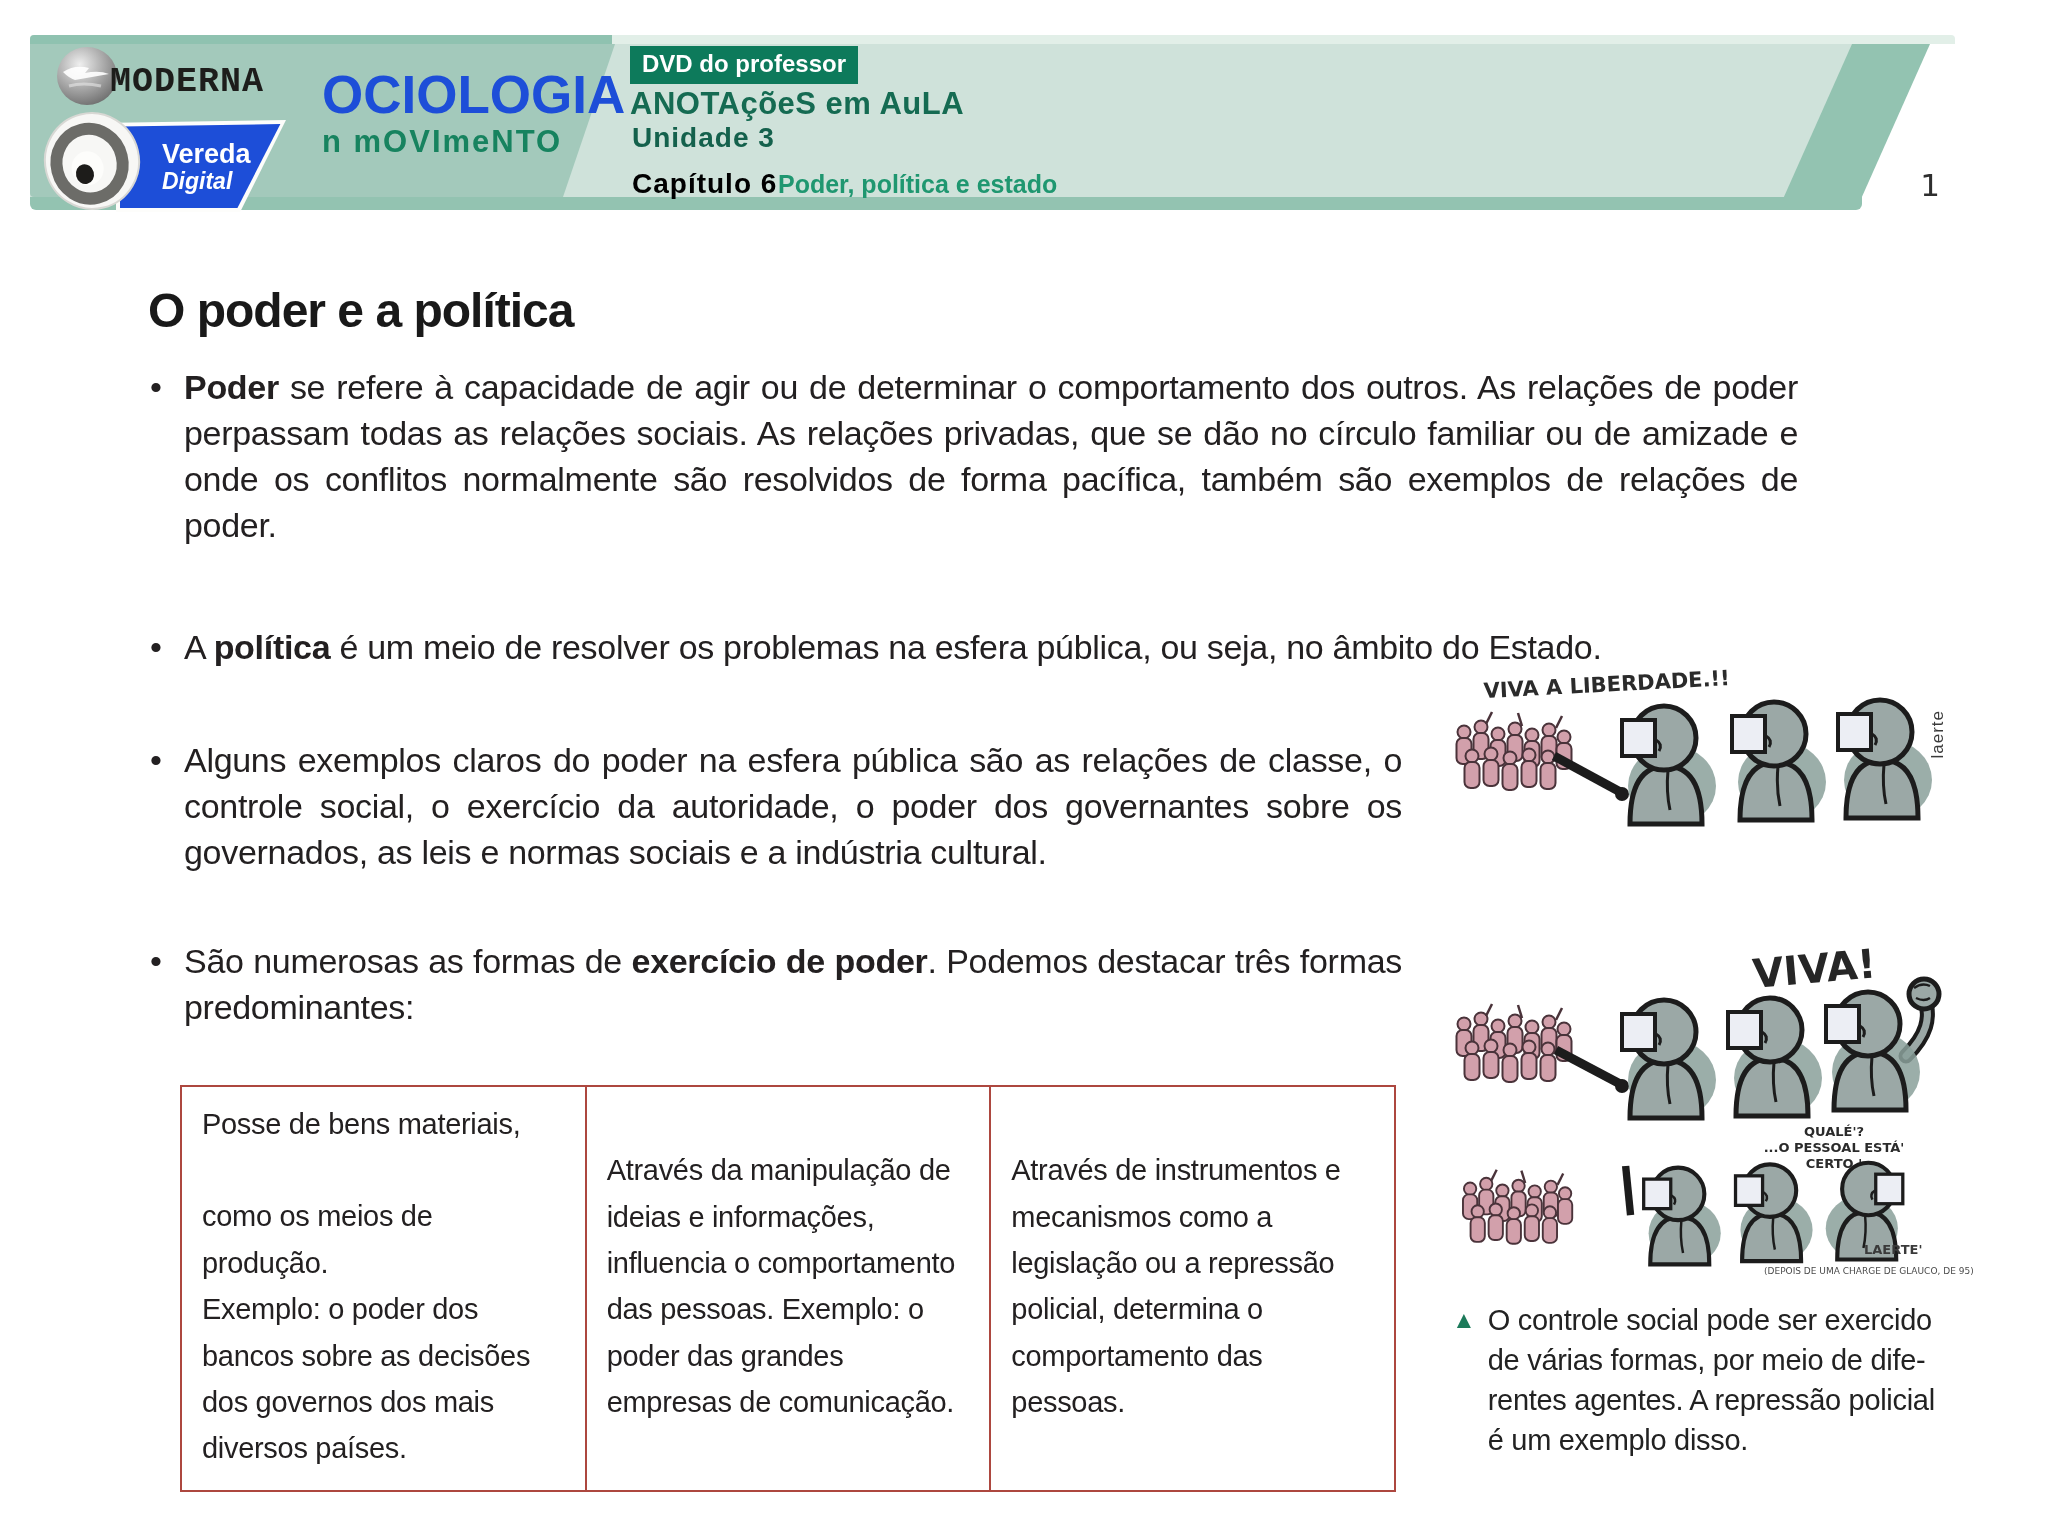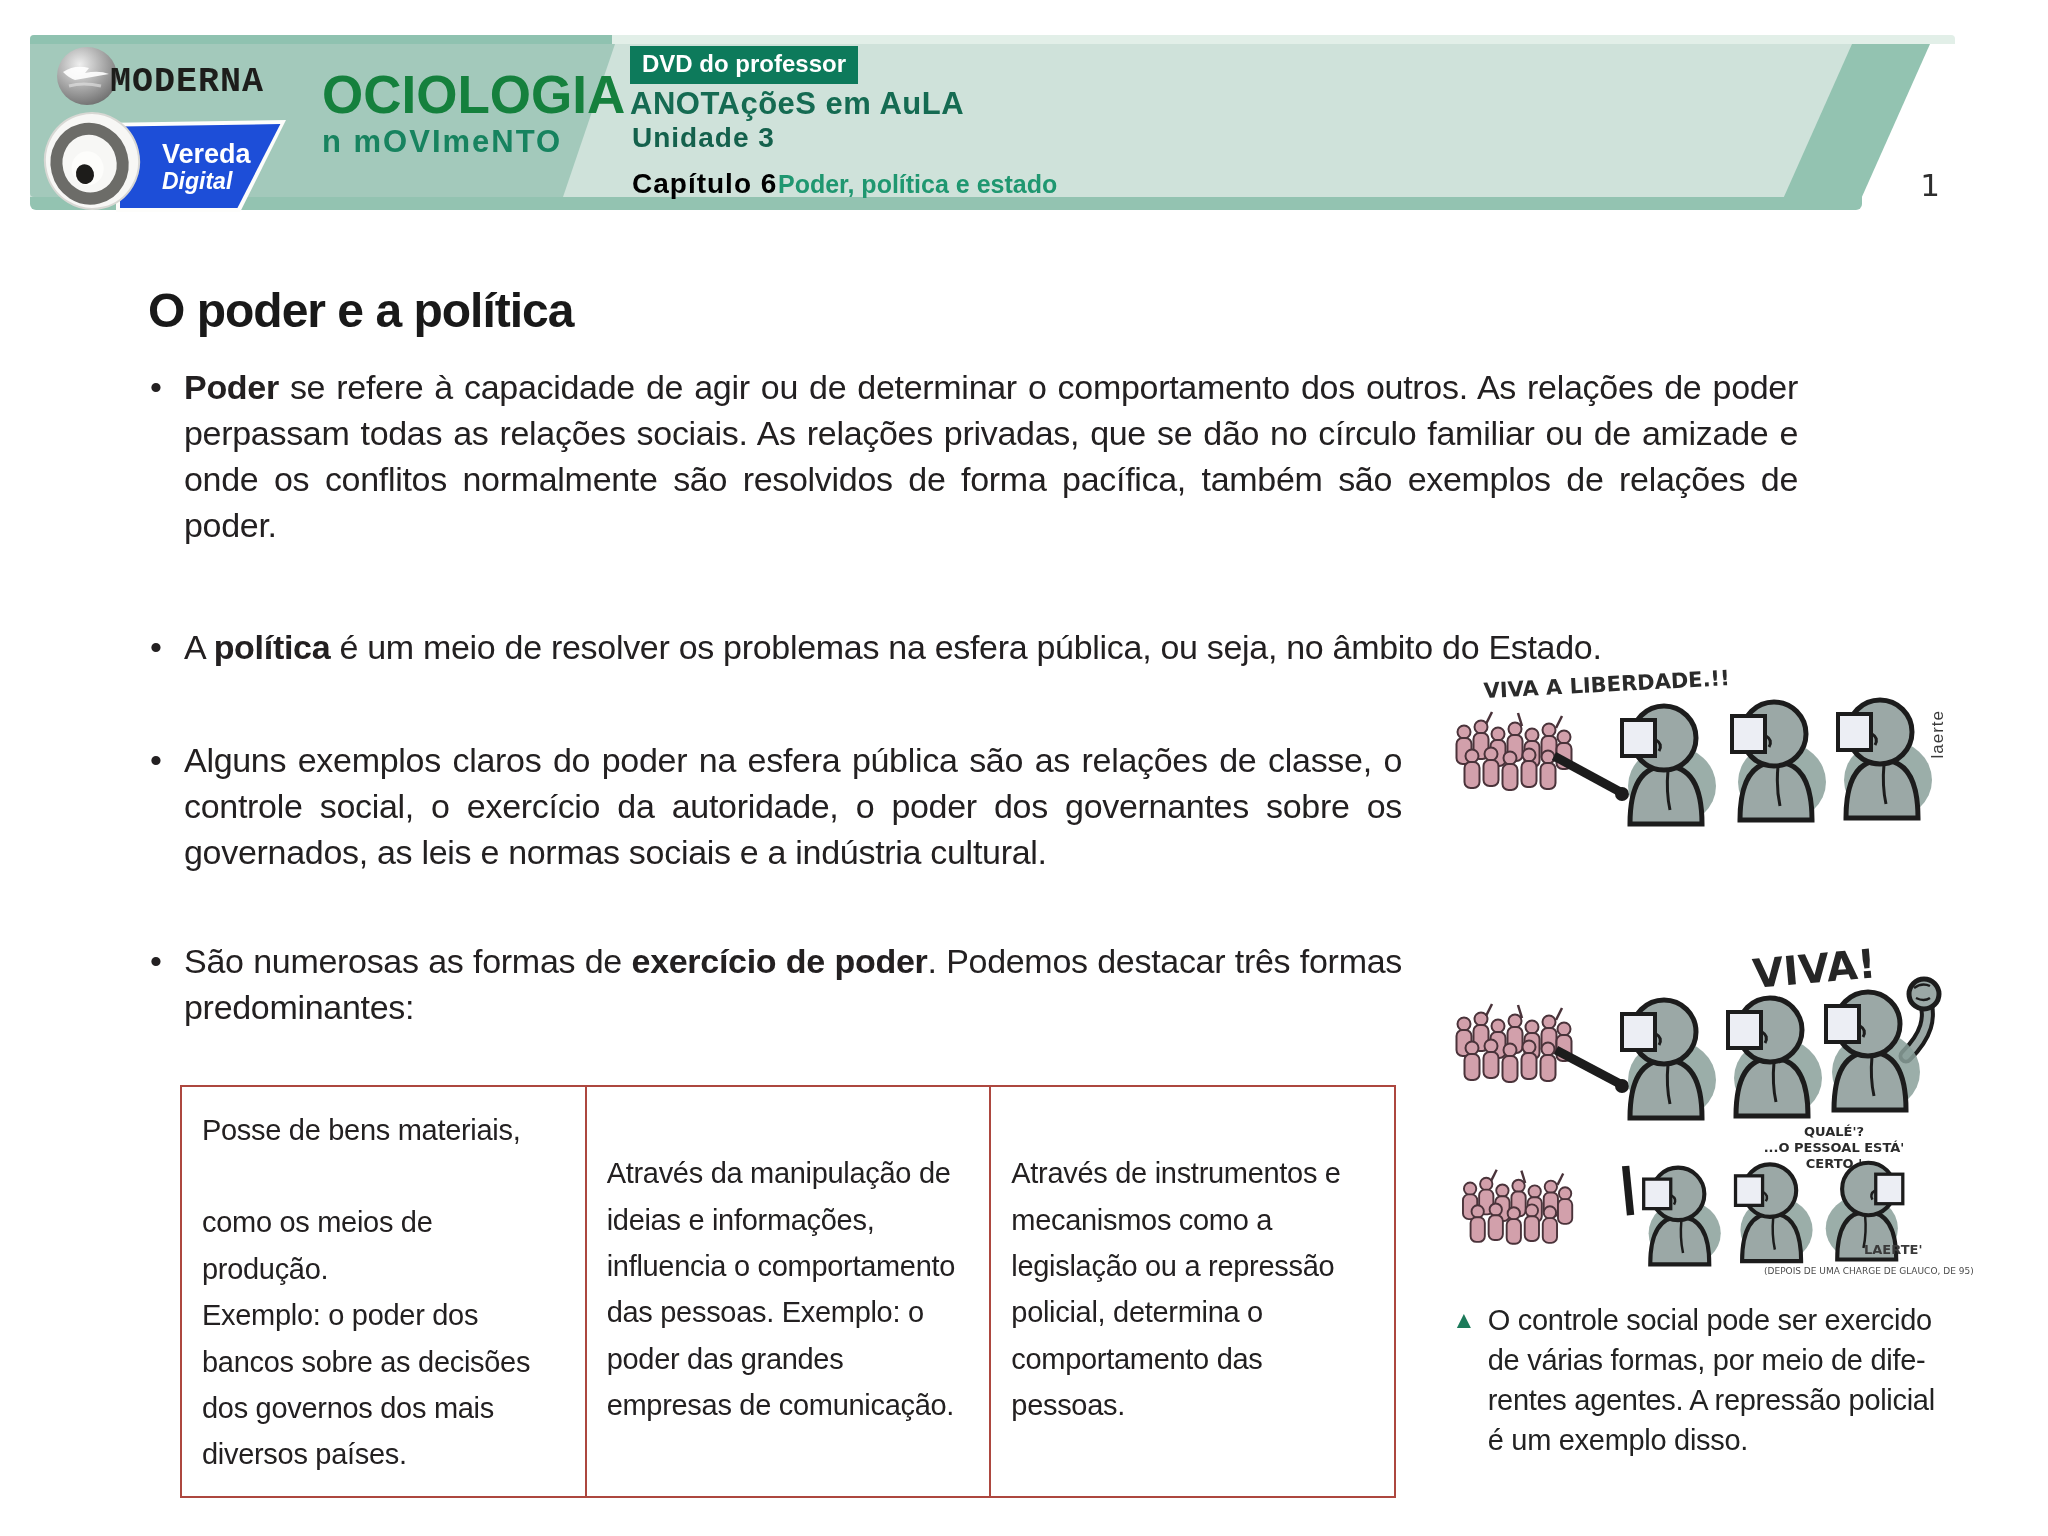--- a/index.html
+++ b/index.html
@@ -24,21 +24,21 @@
   .moderna-sphere{position:absolute;left:55px;top:46px;width:64px;height:62px;}
   .vereda-badge-outer{position:absolute;left:116px;top:120px;width:170px;height:92px;background:#fdfdfb;
         clip-path:polygon(0 3%,100% 0,73% 100%,0 100%);}
   .vereda-badge-inner{position:absolute;left:4px;top:4px;right:4px;bottom:4px;background:#1d4ed8;
         clip-path:polygon(0 3%,99% 0,72.5% 100%,0 100%);text-decoration:underline;}
   .vereda-text{position:absolute;left:42px;top:16px;color:#ffffff;line-height:1.05;}
   .vereda-line1{font-size:27px;font-weight:bold;}
   .vereda-line2{font-size:23px;font-weight:bold;font-style:italic;margin-top:1px;}
   .vereda-snail{position:absolute;left:42px;top:110px;width:100px;height:102px;}
 
-  .series-line1{position:absolute;left:322px;top:64px;font-size:53px;font-weight:bold;color:#15803d;letter-spacing:0;}
+  .series-line1{position:absolute;left:322px;top:64px;font-size:53px;font-weight:bold;color:#1d4ed8;letter-spacing:0;}
   .series-line2{position:absolute;left:322px;top:124px;font-size:31px;font-weight:bold;color:#17835f;letter-spacing:2px;}
 
   .dvd-badge{position:absolute;left:630px;top:46px;background:#0d7a5b;color:#ffffff;font-size:24px;font-weight:bold;
         padding:4px 12px 6px 12px;}
   .hdr-subtitle{position:absolute;left:630px;top:86px;font-size:31px;font-weight:bold;color:#156b52;letter-spacing:.5px;}
   .unit-label{position:absolute;left:632px;top:122px;font-size:28px;font-weight:bold;color:#14614c;letter-spacing:1px;}
   .unit-title{position:absolute;left:778px;top:120px;font-size:25px;font-weight:bold;color:#1f9770;line-height:1.2;white-space:pre-line;}
   .chapter-label{position:absolute;left:632px;top:168px;font-size:28px;font-weight:bold;color:#000000;letter-spacing:1px;}
   .chapter-title{position:absolute;left:778px;top:170px;font-size:25px;font-weight:bold;color:#1f9770;}
 
@@ -55,21 +55,21 @@
 
   
   .powers-table{position:absolute;left:180px;top:1085px;width:1216px;border-collapse:collapse;table-layout:fixed;}
   .powers-table th{background:#f0dcd2;border:2px solid #ad473f;font-size:30px;font-weight:bold;color:#241d1d;
         height:48px;text-align:center;padding:6px 8px;letter-spacing:-0.3px;}
   .powers-table td{background:#ffffff;border:2px solid #ad473f;font-size:29px;line-height:1.6;color:#232021;
         padding:14px 20px 18px 20px;height:296px;letter-spacing:-0.3px;}
   .td-top{vertical-align:top;}
   .td-mid{vertical-align:middle;}
   .cell-p{margin:0 0 0 0;}
-  .cell-gap{margin-bottom:46px;margin-top:6px;}
+  .cell-gap{margin-bottom:46px;}
 
   
   .cartoon{position:absolute;left:1428px;top:656px;width:572px;height:644px;}
   .side-credit{position:absolute;left:1928px;top:710px;font-size:17px;color:#3a3a3a;
         writing-mode:vertical-rl;transform:rotate(180deg);letter-spacing:1px;}
 
   
   .fig-caption{position:absolute;left:1452px;top:1300px;width:540px;display:flex;align-items:flex-start;}
   .cap-marker{color:#1c7a5a;font-size:24px;line-height:40px;margin-right:12px;flex:0 0 auto;}
   .cap-text{font-size:29px;line-height:40px;color:#222222;white-space:pre-line;letter-spacing:-0.3px;}

